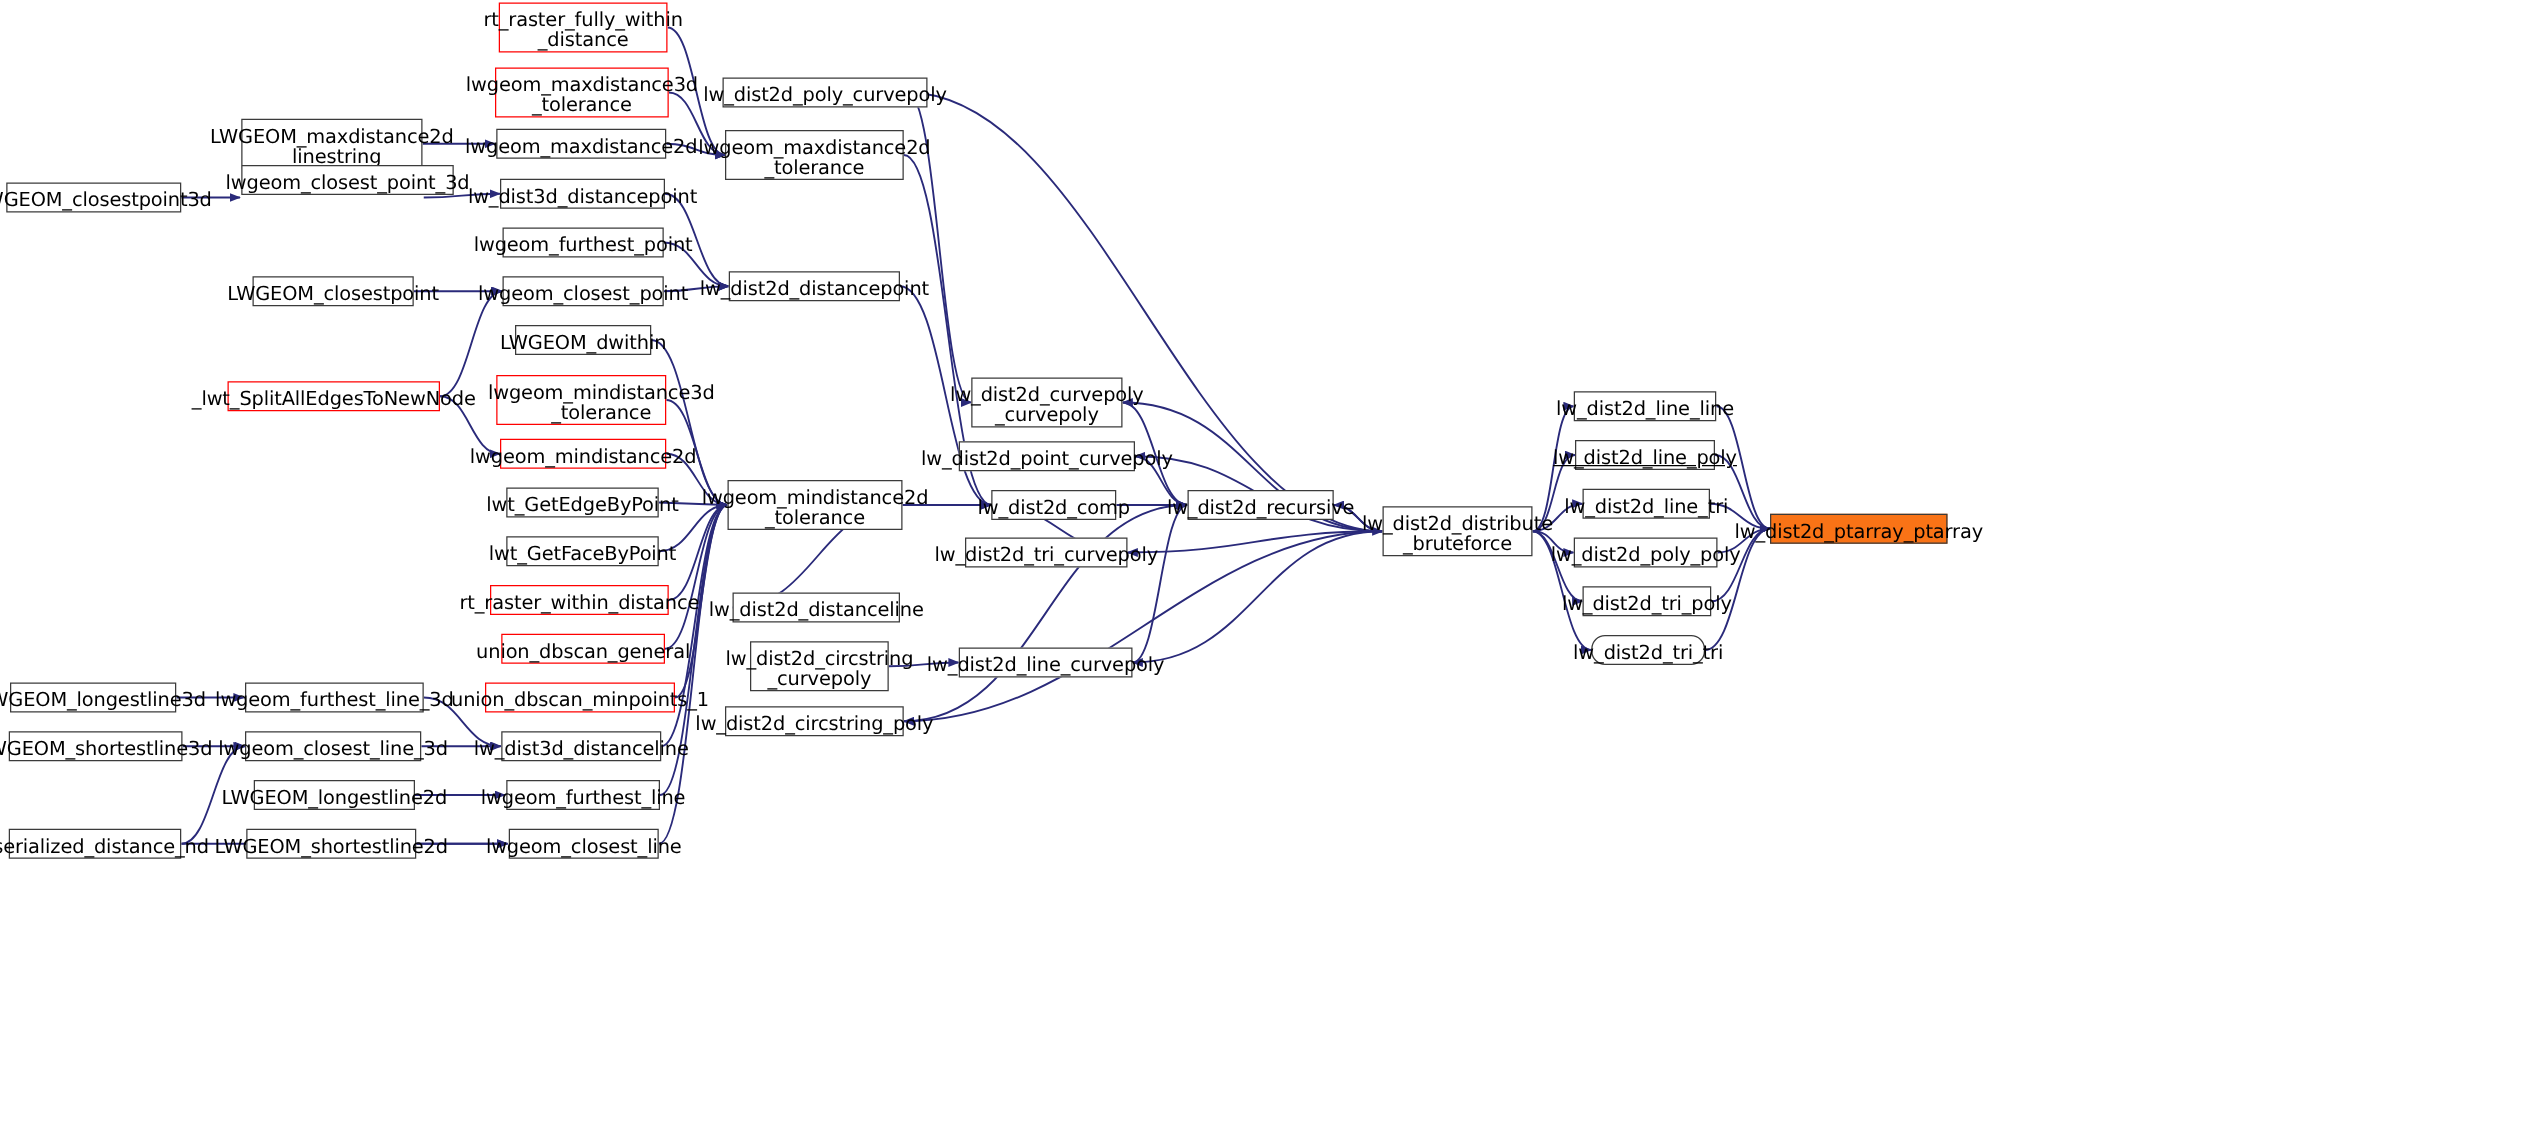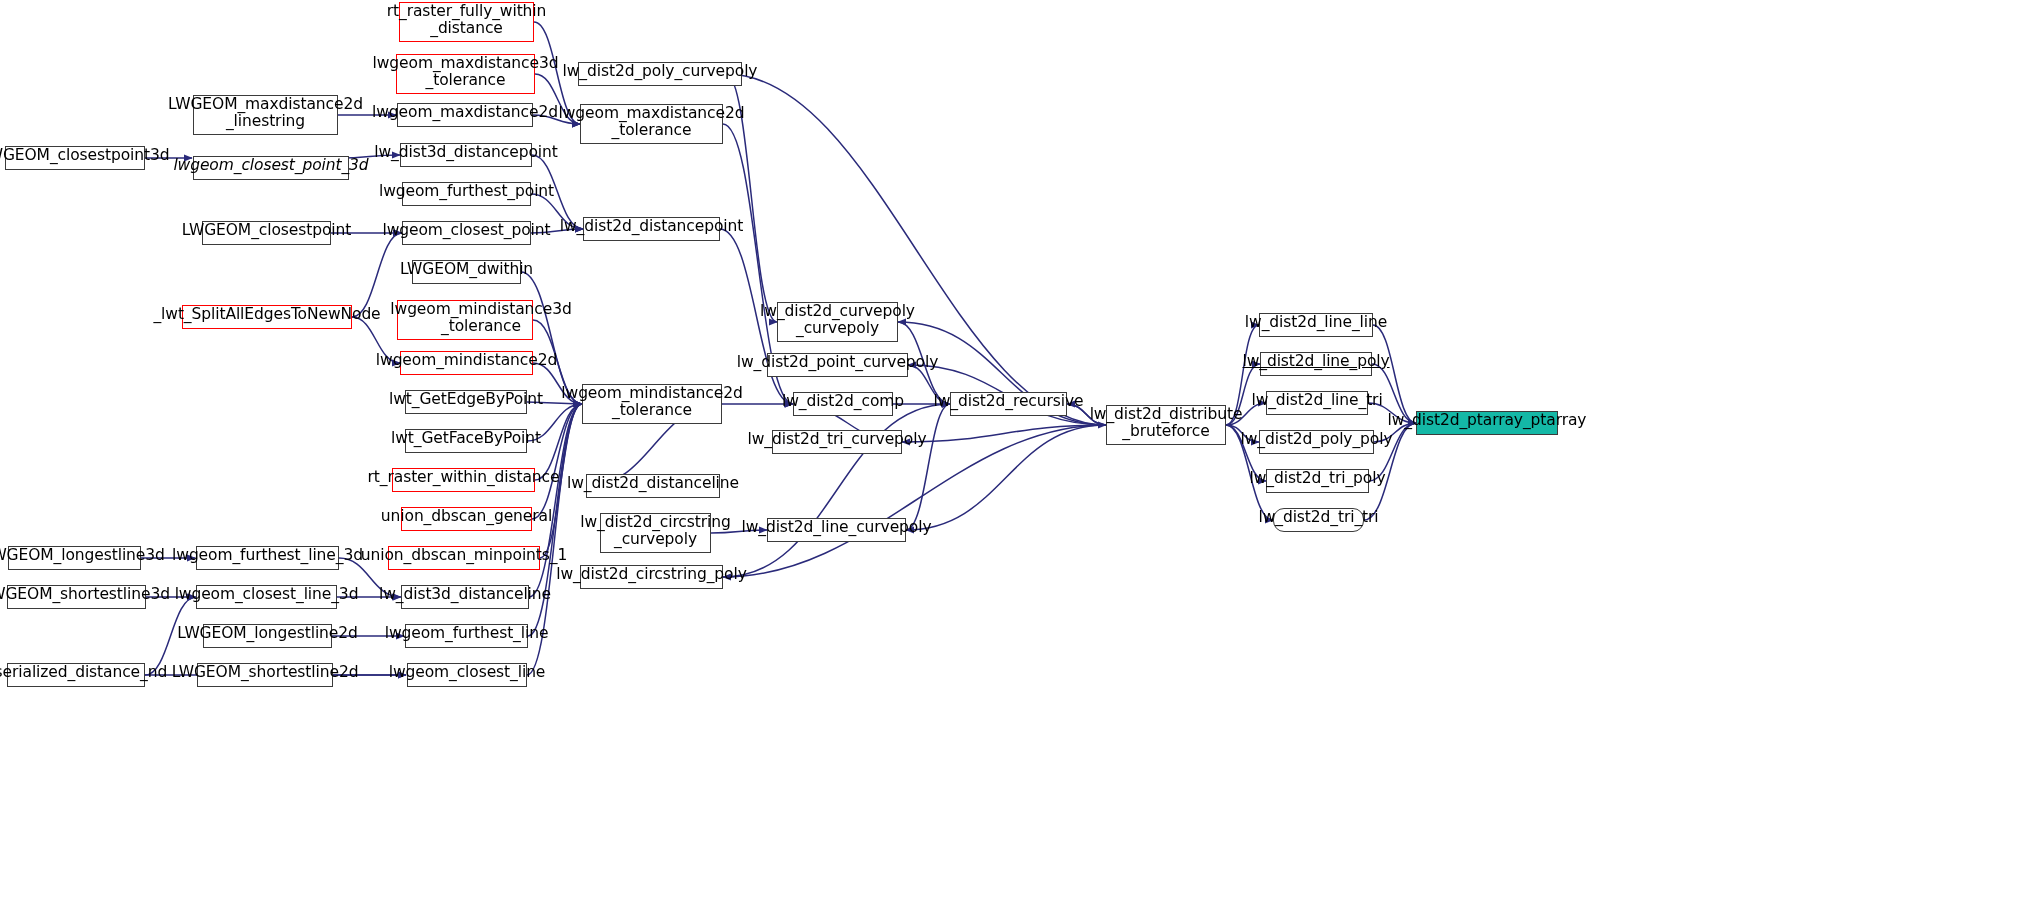--- a/index.html
+++ b/index.html
@@ -19,40 +19,40 @@
     position: absolute;
     left: 0; top: 0;
     width: 2031px;
     height: 912px;
     pointer-events: none;
   }
   .node {
     position: absolute;
     box-sizing: border-box;
     display: flex;
-    align-items: flex-start;
+    align-items: flex-end;
     justify-content: center;
     text-align: center;
     background: #ffffff;
     color: #000000;
     font-size: 15.5px;
     line-height: 1.08;
     letter-spacing: -0.1px;
     white-space: pre;
     z-index: 2;
   }
   .node.black {
     border: 1.6px solid #3b3b3b;
   }
   .node.red {
     border: 1.6px solid #ff0000;
   }
   .node.highlight {
     border: 1.6px solid #3b3b3b;
-    background: #14b8a6;
+    background: #f97316;
   }
   .node-label {
     display: block;
     padding: 0 4px;
   }
 </style>
 </head>
 <body>
 
 <div id="canvas">
@@ -133,21 +133,21 @@
 _distance</span></div>
       <div class="node red" style="left: 396px; top: 54px; width: 139px; height: 40px;"><span class="node-label">lwgeom_maxdistance3d
 _tolerance</span></div>
       <div class="node black" style="left: 578px; top: 62px; width: 164px; height: 24px;"><span class="node-label">lw_dist2d_poly_curvepoly</span></div>
       <div class="node black" style="left: 193px; top: 95px; width: 145px; height: 40px;"><span class="node-label">LWGEOM_maxdistance2d
 _linestring</span></div>
       <div class="node black" style="left: 397px; top: 103px; width: 136px; height: 24px;"><span class="node-label">lwgeom_maxdistance2d</span></div>
       <div class="node black" style="left: 580px; top: 104px; width: 143px; height: 40px;"><span class="node-label">lwgeom_maxdistance2d
 _tolerance</span></div>
       <div class="node black" style="left: 5px; top: 146px; width: 140px; height: 24px;"><span class="node-label">LWGEOM_closestpoint3d</span></div>
-      <div class="node black" style="left: 193px; top: 156px; width: 156px; height: 24px; font-style: italic;"><span class="node-label">lwgeom_closest_point_3d</span></div>
+      <div class="node black" style="left: 193px; top: 132px; width: 170px; height: 24px;"><span class="node-label">lwgeom_closest_point_3d</span></div>
       <div class="node black" style="left: 400px; top: 143px; width: 132px; height: 24px;"><span class="node-label">lw_dist3d_distancepoint</span></div>
       <div class="node black" style="left: 402px; top: 182px; width: 129px; height: 24px;"><span class="node-label">lwgeom_furthest_point</span></div>
       <div class="node black" style="left: 202px; top: 221px; width: 129px; height: 24px;"><span class="node-label">LWGEOM_closestpoint</span></div>
       <div class="node black" style="left: 402px; top: 221px; width: 129px; height: 24px;"><span class="node-label">lwgeom_closest_point</span></div>
       <div class="node black" style="left: 583px; top: 217px; width: 137px; height: 24px;"><span class="node-label">lw_dist2d_distancepoint</span></div>
       <div class="node black" style="left: 412px; top: 260px; width: 109px; height: 24px;"><span class="node-label">LWGEOM_dwithin</span></div>
       <div class="node red" style="left: 182px; top: 305px; width: 170px; height: 24px;"><span class="node-label">_lwt_SplitAllEdgesToNewNode</span></div>
       <div class="node red" style="left: 397px; top: 300px; width: 136px; height: 40px; padding-left: 32px;"><span class="node-label">lwgeom_mindistance3d
 _tolerance</span></div>
       <div class="node black" style="left: 777px; top: 302px; width: 121px; height: 40px;"><span class="node-label">lw_dist2d_curvepoly

